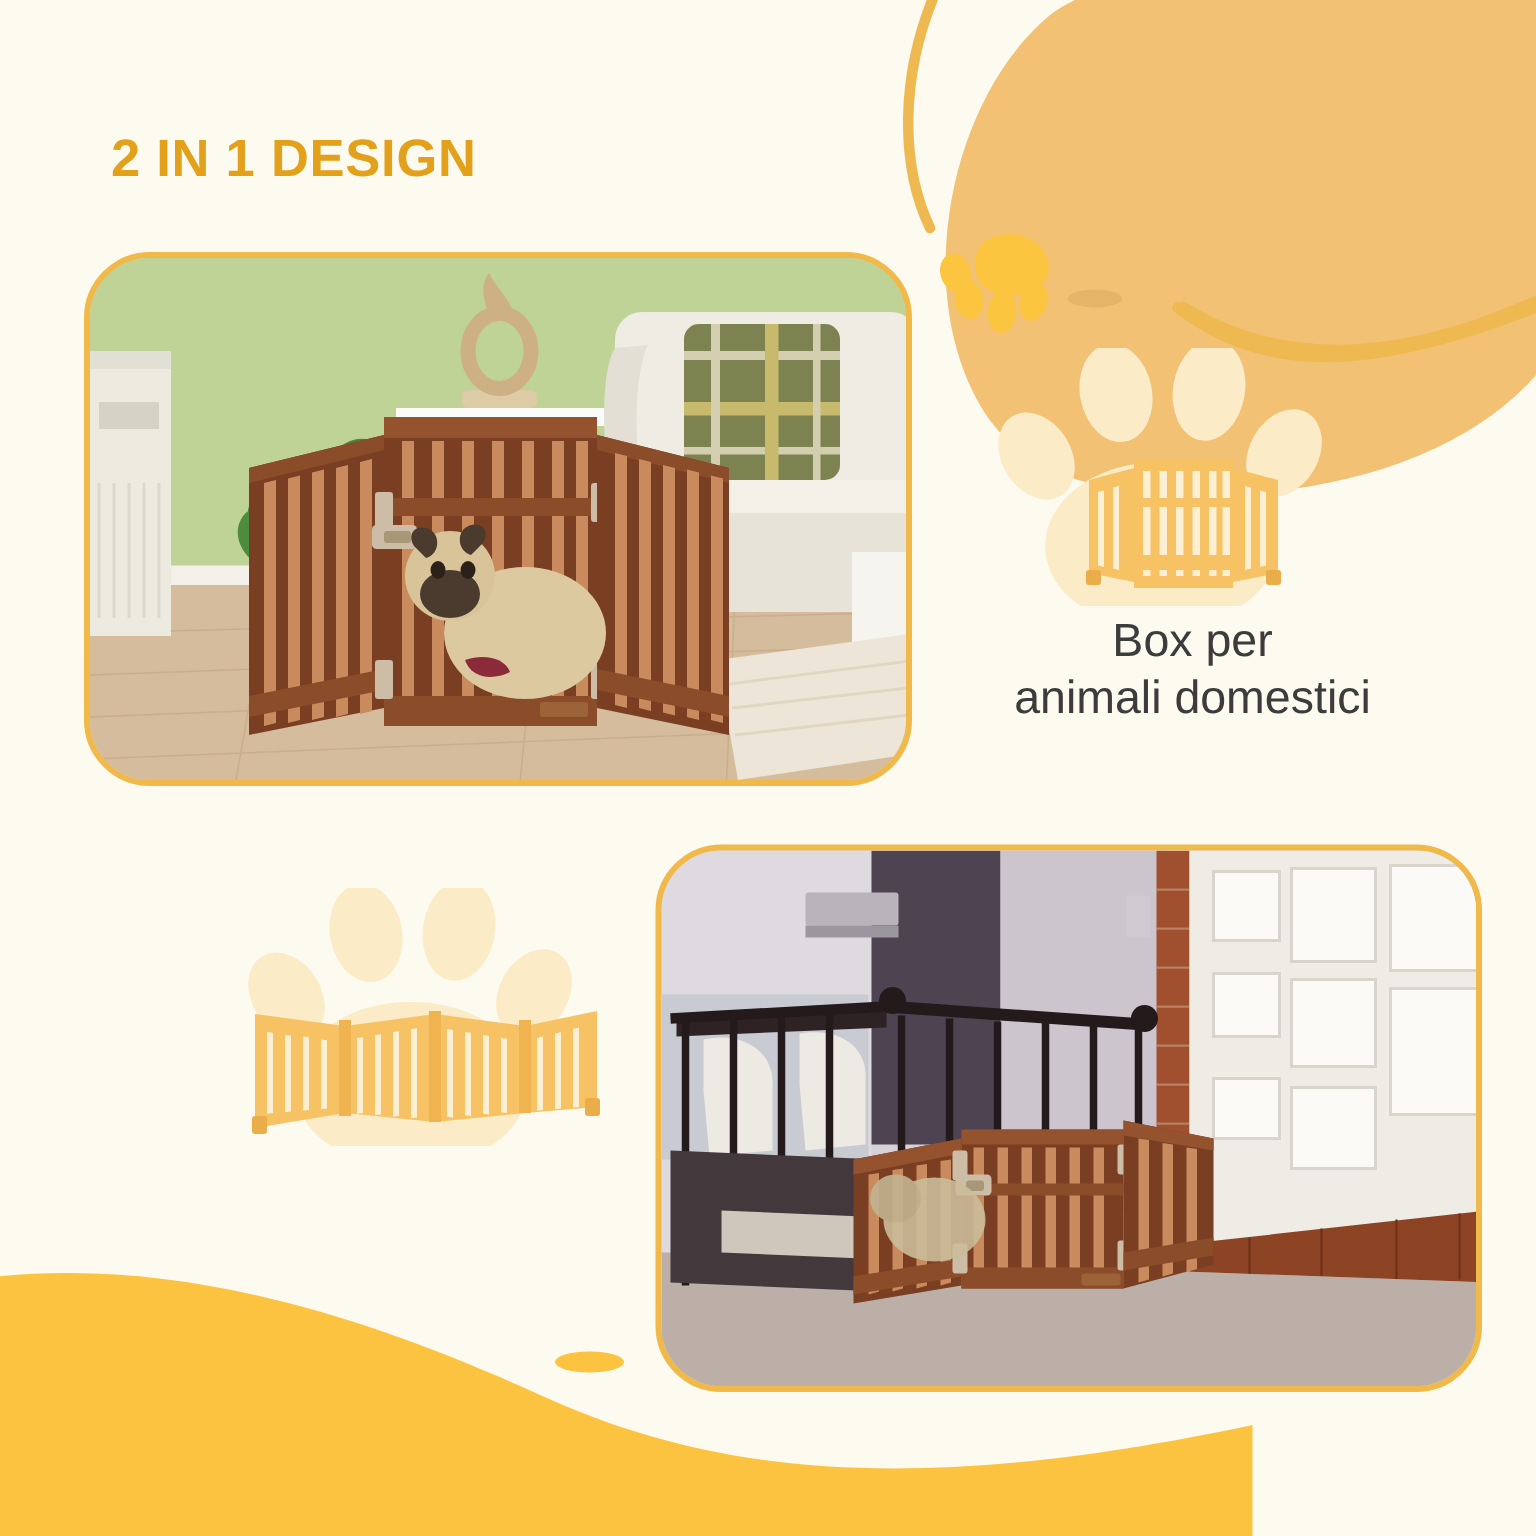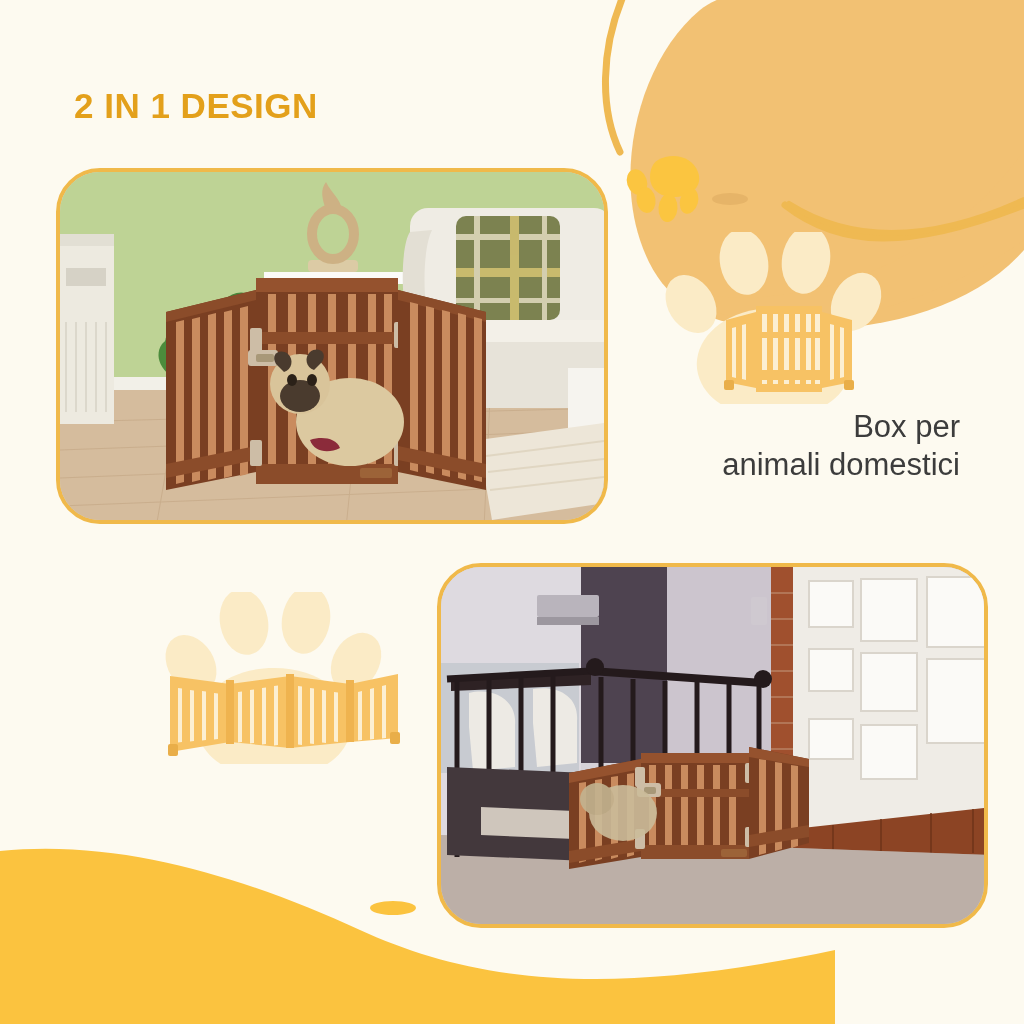--- a/index.html
+++ b/index.html
@@ -30,21 +30,21 @@
   .photo-bot{left:437px;top:563px;width:551px;height:365px;}
   .ph-inner{position:absolute;inset:0;overflow:hidden;}
 
   
   .feature{position:absolute;text-align:center;}
   .feat-right{left:630px;top:232px;width:330px;}
   .feat-left{left:130px;top:592px;width:330px;}
   .feat-icon{position:relative;width:290px;height:172px;margin:0 auto;}
   .feat-label{
     color:#3C3C3C;font-size:31px;line-height:1.22;
-    white-space:pre-line;margin-top:4px;text-align:right;
+    white-space:pre-line;margin-top:4px;
   }
   .feat-left .feat-label{margin-top:22px;}
 </style>
 </head>
 <body>
 
 <div class="stage">
 
   <svg class="deco" viewBox="0 0 1024 1024">
     <defs>

